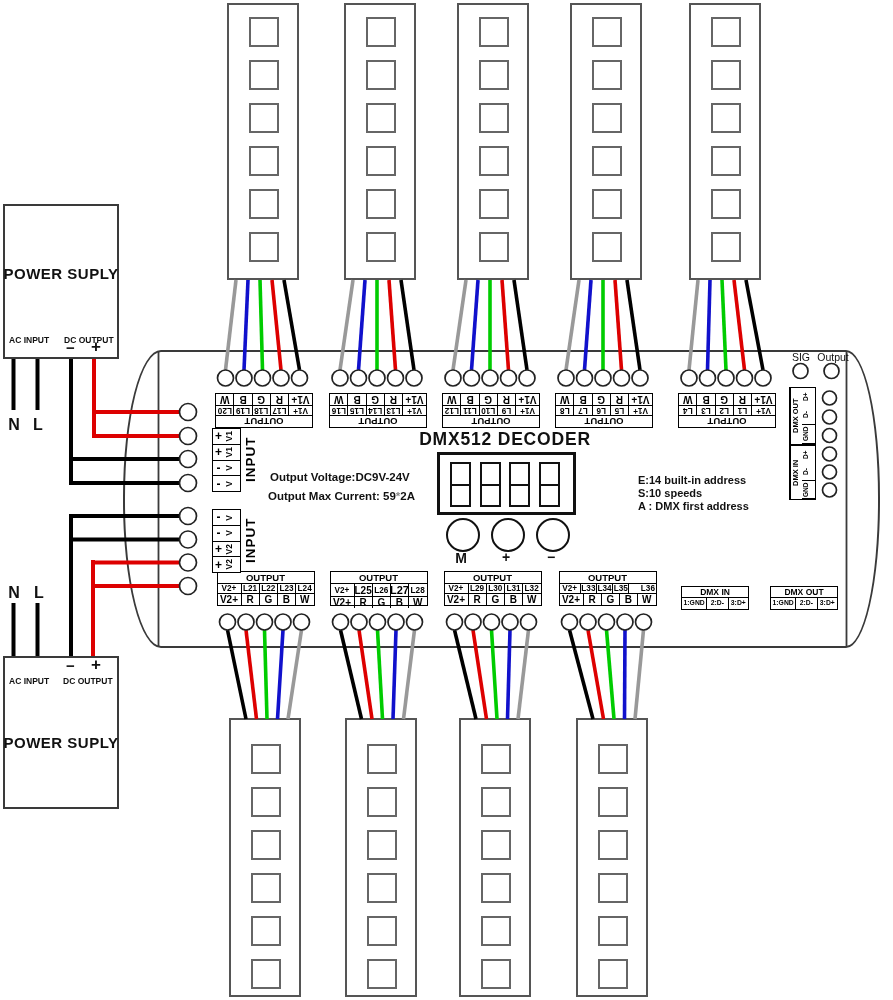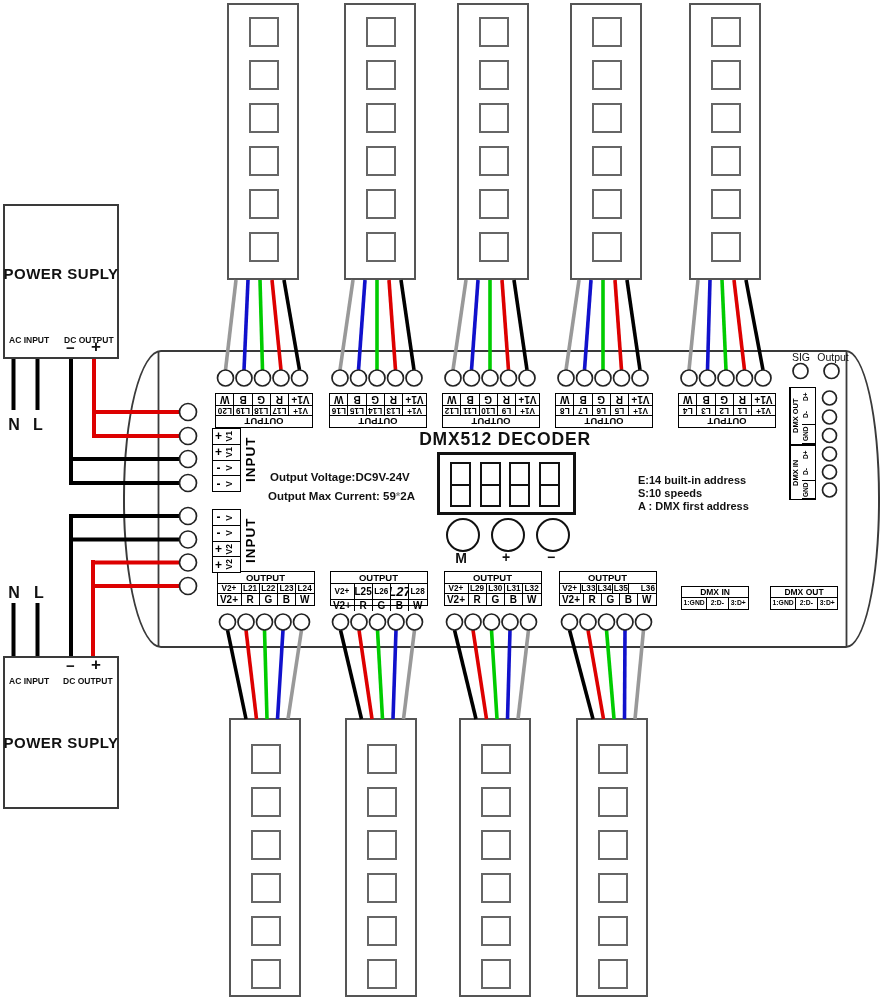--- a/index.html
+++ b/index.html
@@ -405,21 +405,21 @@
       </div>
     </div>
     <div class="outblock" style="left: 329.5px; top: 571px; width: 96px; height: 33px;">
       <div class="outrow first">
         <span class="outcell first" style="width: 100%; font-size: 9.5px;">OUTPUT</span>
       </div>
       <div class="outrow">
         <span class="outcell first" style="width: 23px; font-size: 8.2px;">V2+</span>
         <span class="outcell" style="width: 17.2px; font-size: 10px;">L25</span>
         <span class="outcell" style="width: 17.2px; font-size: 8.2px;">L26</span>
-        <span class="outcell" style="width: 17.2px; font-size: 13px; font-style: italic;">L27</span>
+        <span class="outcell" style="width: 17.2px; font-size: 11px;">L27</span>
         <span class="outcell" style="width: 17.2px; font-size: 8.2px;">L28</span>
       </div>
       <div class="outrow">
         <span class="outcell first" style="width: 23px; font-size: 10px;">V2+</span>
         <span class="outcell" style="width: 17.2px; font-size: 10px;">R</span>
         <span class="outcell" style="width: 17.2px; font-size: 10px;">G</span>
         <span class="outcell" style="width: 17.2px; font-size: 10px;">B</span>
         <span class="outcell" style="width: 17.2px; font-size: 10px;">W</span>
       </div>
     </div>

